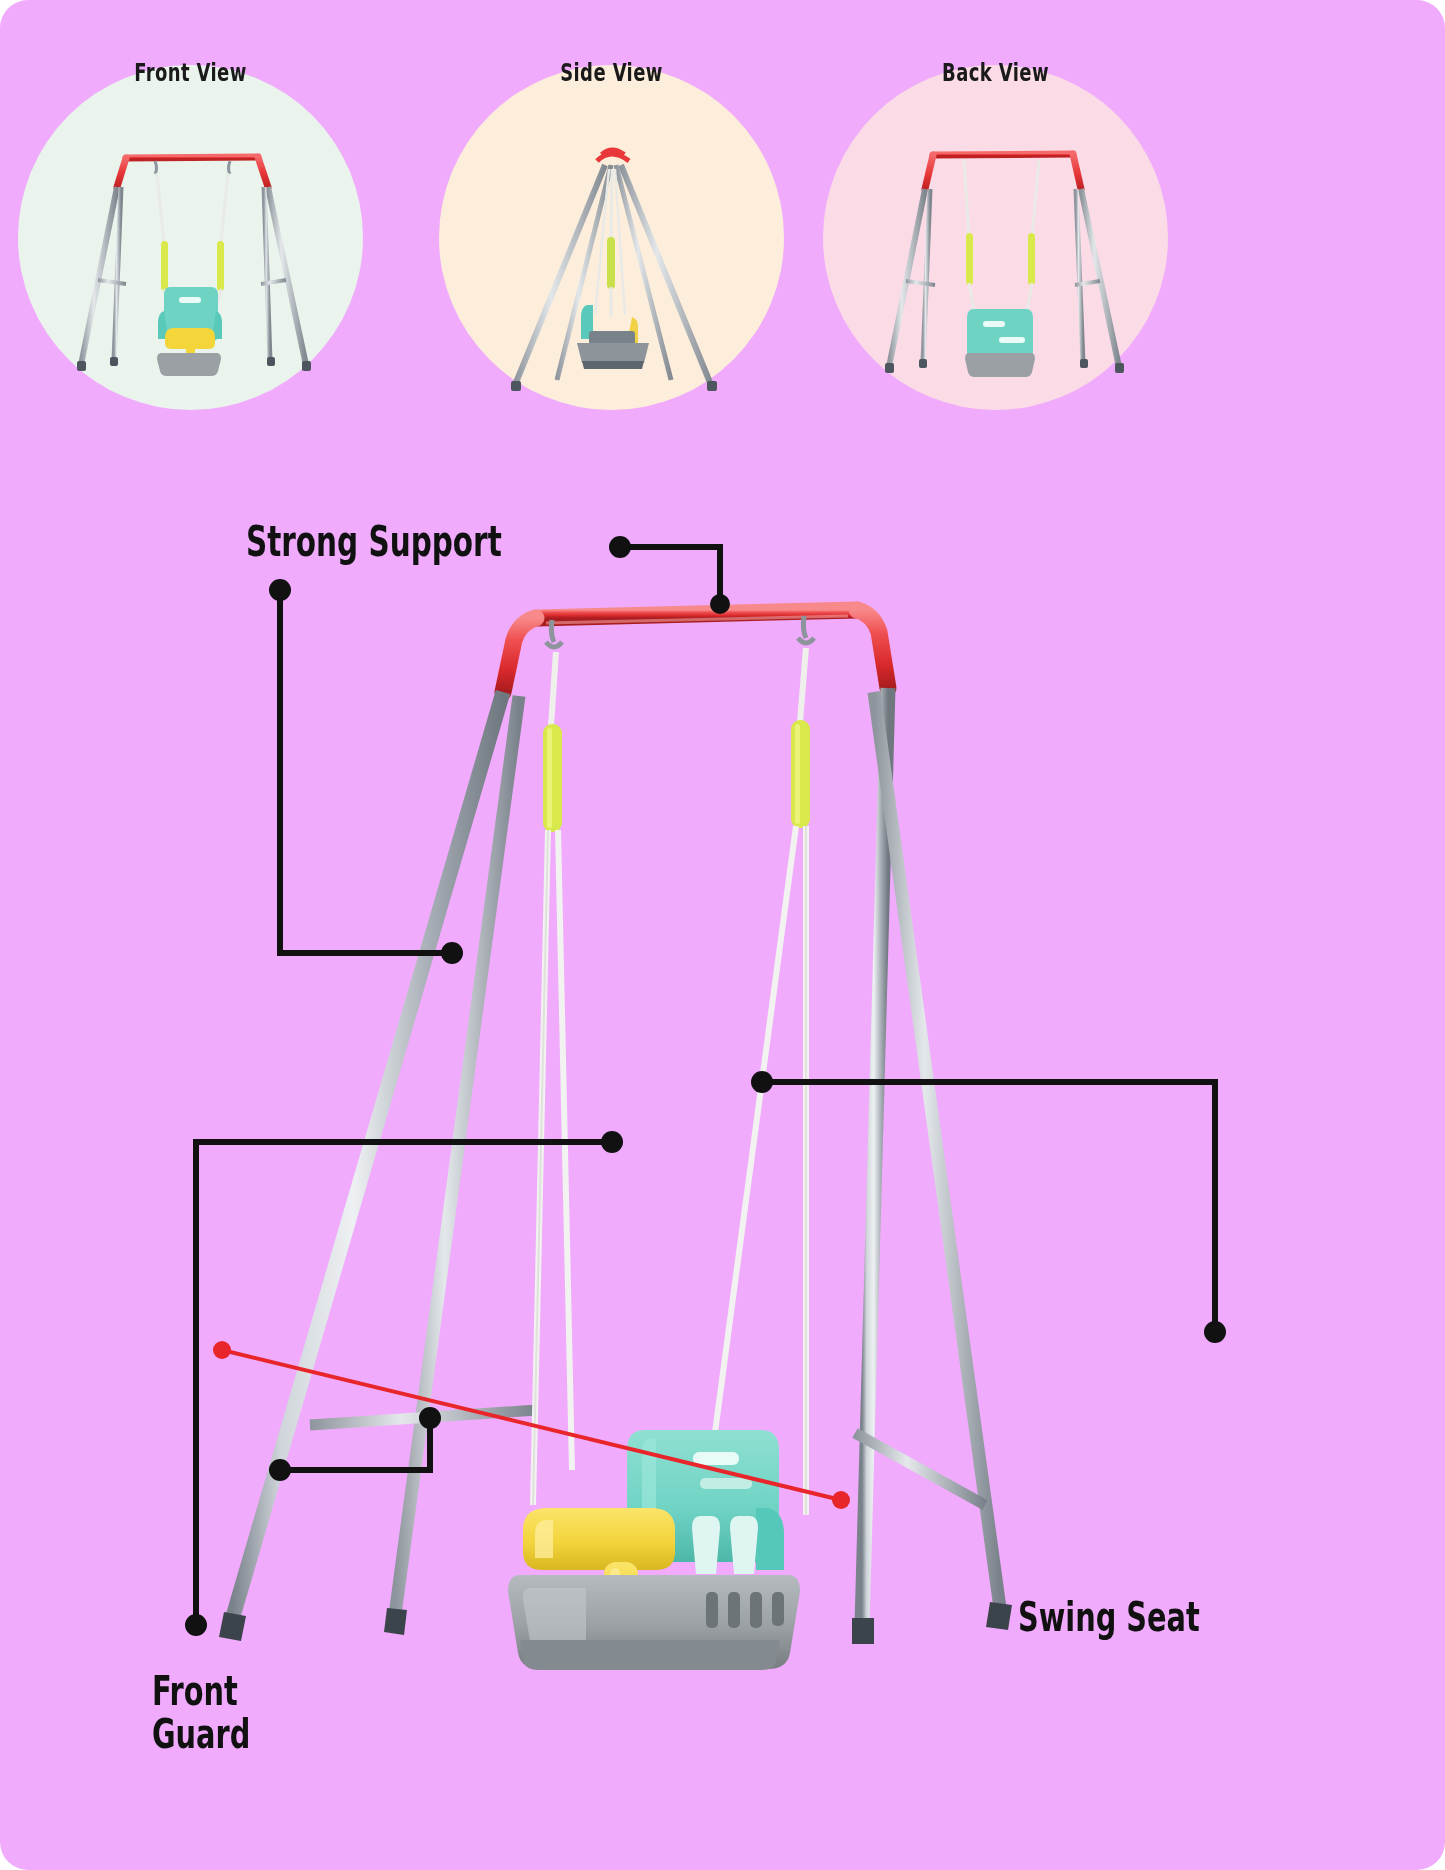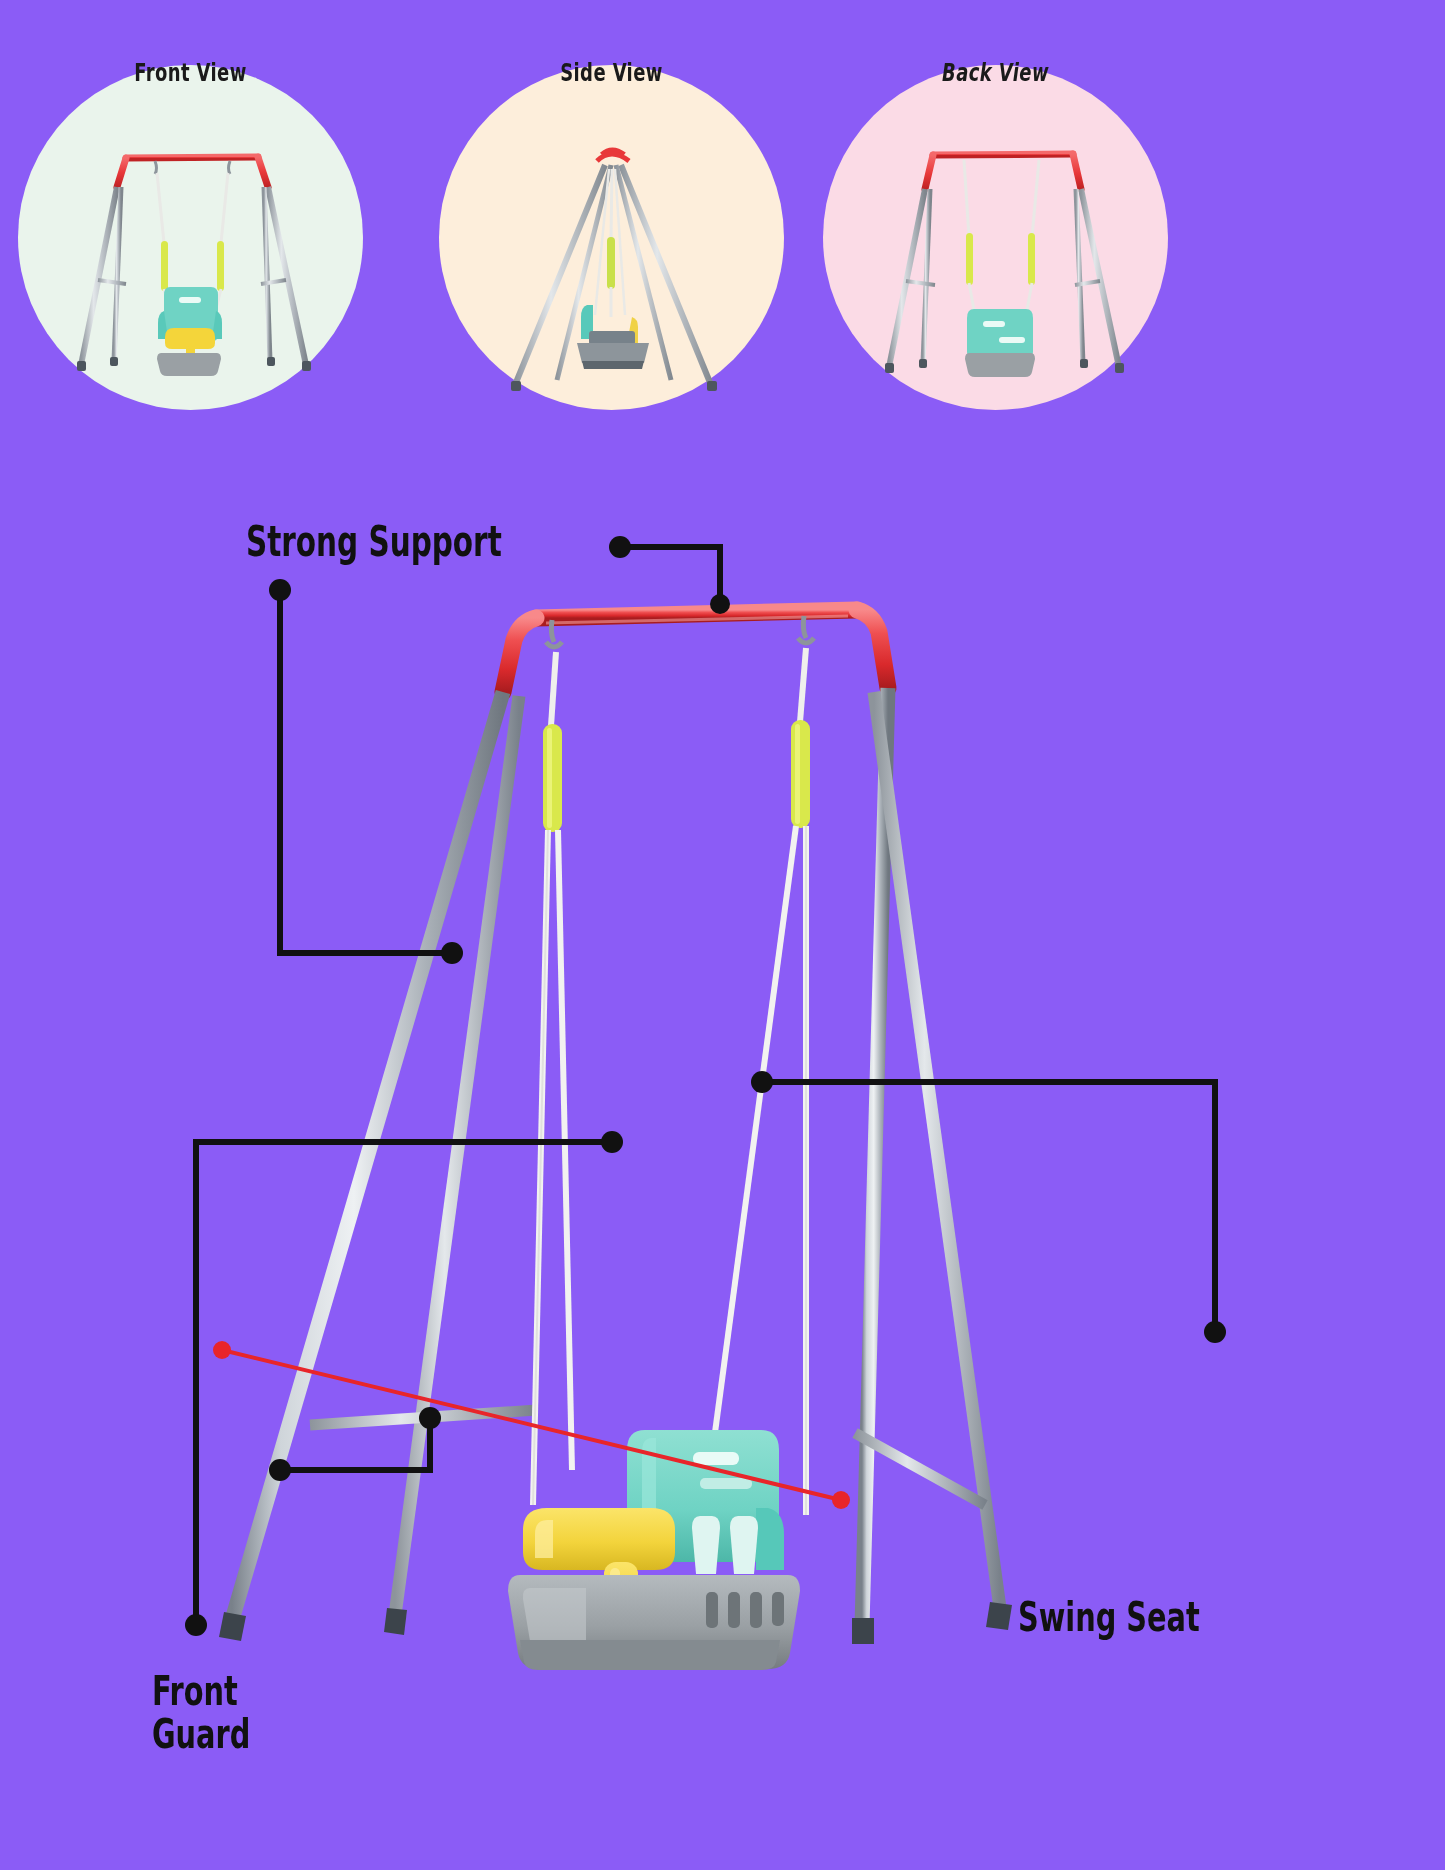--- a/index.html
+++ b/index.html
@@ -3,21 +3,21 @@
 <meta charset="utf-8">
 <style>
   * { box-sizing: border-box; margin: 0; padding: 0; }
   html, body {
     width: 1445px;
     height: 1870px;
     background: #ffffff;
     font-family: "Liberation Sans", sans-serif;
     overflow: hidden;
   }
-  #page { position: relative; width: 1445px; height: 1870px; background: #8b5cf6; }
+  #page { position: relative; width: 1445px; height: 1870px; background: #f0abfc; border-radius: 28px; }
 
   
   .views-row { position: absolute; top: 0; left: 0; width: 1445px; height: 470px; }
   .view-card { position: absolute; width: 400px; height: 400px; }
   .view-circle {
     position: absolute; left: 0; top: 45px;
     width: 345px; height: 345px; border-radius: 50%;
   }
   .view-label {
     position: absolute; top: 38px; left: 0; width: 345px;
@@ -138,21 +138,21 @@
         <path d="M170 104 L156 250" stroke="#e9e9e6" stroke-width="2.5" fill="none"></path>
         <path d="M148 240 q-6 2 -6 12 l0 22 l12 0 l0 -34 z" fill="#58c9ba"></path>
         <path d="M193 252 q6 2 6 10 l0 16 l-11 0 z" fill="#f0d246"></path>
         <rect x="150" y="266" width="46" height="14" rx="3" fill="#77828a"></rect>
         <path d="M138 278 l72 0 l-5 20 l-62 0 z" fill="#8d959b"></path>
         <path d="M143 296 l62 0 l-2 8 l-58 0 z" fill="#5d666d"></path>
       </svg>
       <div class="view-label">Side View</div>
     </div>
 
-    <div class="view-card" style="left:823px; top:20px;font-style:italic;">
+    <div class="view-card" style="left:823px; top:20px;">
       <div class="view-circle" style="background:#fbdbe6;"></div>
       <svg class="view-art" viewBox="0 0 345 360">
         <defs>
           <linearGradient id="steelB" x1="0" y1="0" x2="1" y2="0">
             <stop offset="0%" stop-color="#8e959c"></stop>
               <stop offset="35%" stop-color="#e3e7ea"></stop>
             <stop offset="65%" stop-color="#b5bbc1"></stop>
               <stop offset="100%" stop-color="#7f868d"></stop>
           </linearGradient>
           <linearGradient id="redB" x1="0" y1="0" x2="0" y2="1">

